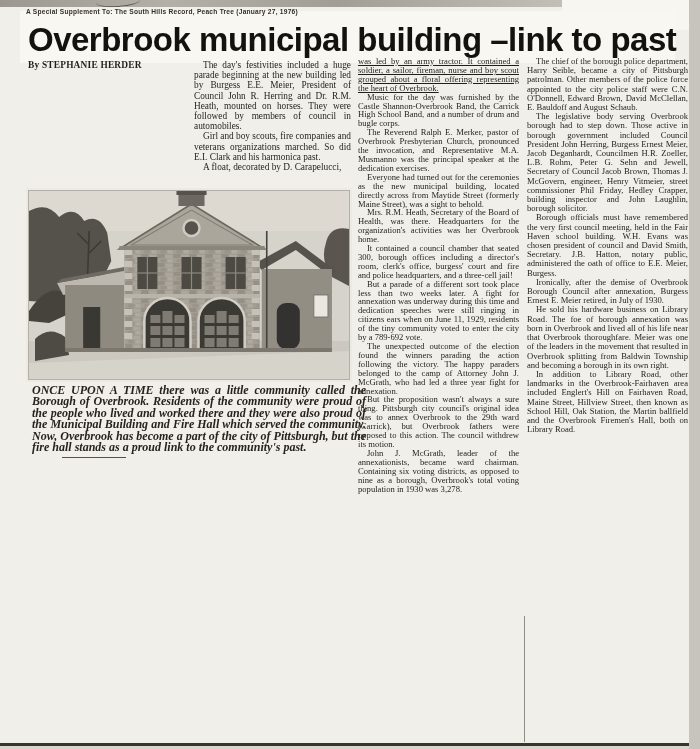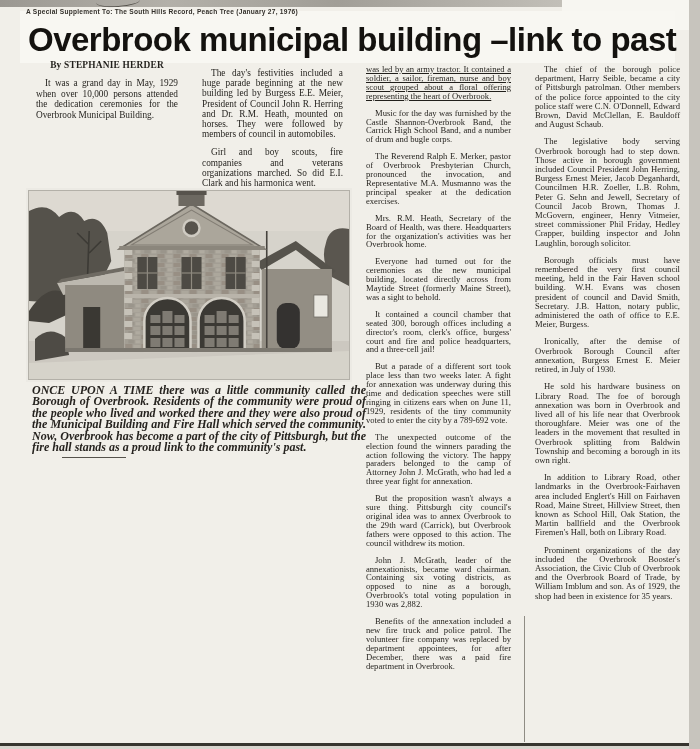--- a/index.html
+++ b/index.html
@@ -25,27 +25,27 @@
     font-family:"Liberation Sans", sans-serif; font-weight:bold;
     font-size:6.6px; letter-spacing:.25px; color:#33302b;
   }
   .headline {
     position:absolute; left:28px; top:21px; margin:0;
     font-family:"Liberation Sans", sans-serif; font-weight:bold;
     font-size:33px; letter-spacing:-.5px; color:#14120f; white-space:nowrap;
   }
 
   .col { position:absolute; text-align:justify; }
-  .col p { margin:8px; text-indent:9px; }
+  .col p { margin:0; text-indent:9px; }
   .col p.cont { text-indent:0;text-decoration:underline; }
   .col1 { left:28px;  top:60px; width:158px; font-size:9.3px; line-height:10.4px; }
   .col2 { left:194px; top:60px; width:157px; font-size:9.3px; line-height:10.2px; }
   .col3 { left:358px; top:57px; width:161px; font-size:8.6px; line-height:8.9px; }
   .col4 { left:527px; top:57px; width:161px; font-size:8.6px; line-height:9.2px; }
-  .byline { text-align:center; font-weight:bold; font-size:9.4px; margin-bottom:2px; letter-spacing:.2px; }
+  .byline { font-weight:bold; font-size:9.4px; margin-bottom:2px; letter-spacing:.2px; }
 
   .photo {
     position:absolute; left:28px; top:190px; width:320px; height:188px; margin:0;
     background:#d6d3cc; border:1px solid #b3b0a8; box-shadow:0 0 0 2px #eceae4;
   }
   .photo svg { display:block; width:100%; height:100%; filter:blur(.3px); }
 
   .caption {
     position:absolute; left:32px; top:385px; width:334px;
     font-weight:bold; font-size:12px; line-height:11.4px; text-align:justify; color:#26231f;font-style:italic;
@@ -62,57 +62,54 @@
   <div class="top-right-white"></div>
   <div class="pen-squiggle"></div>
   <div class="headline-bg"></div>
 
   <div class="masthead">A Special Supplement To: The South Hills Record, Peach Tree (January 27, 1976)</div>
   <h1 class="headline">Overbrook municipal building –link to past</h1>
 
   <div class="col col1">
     <div class="byline">By STEPHANIE HERDER</div>
     <div>
-        <p class="para">It was a grand day in May, 1929 when over 10,000 persons attended the dedication ceremonies for the Overbrook Municipal Building.</p>
       </div>
   </div>
 
   <div class="col col2">
     <div>
         <p class="para">The day's festivities included a huge parade beginning at the new building led by Burgess E.E. Meier, President of Council John R. Herring and Dr. R.M. Heath, mounted on horses. They were followed by members of council in automobiles.</p>
-        <p class="para">Girl and boy scouts, fire companies and veterans organizations marched. So did E.I. Clark and his harmonica went.</p>
+        <p class="para">Girl and boy scouts, fire companies and veterans organizations marched. So did E.I. Clark and his harmonica past.</p>
         <p class="para">A float, decorated by D. Carapelucci,</p>
       </div>
   </div>
 
   <div class="col col3">
     <div>
         <p class="para cont">was led by an army tractor. It contained a soldier, a sailor, fireman, nurse and boy scout grouped about a floral offering representing the heart of Overbrook.</p>
         <p class="para">Music for the day was furnished by the Castle Shannon-Overbrook Band, the Carrick High School Band, and a number of drum and bugle corps.</p>
         <p class="para">The Reverend Ralph E. Merker, pastor of Overbrook Presbyterian Church, pronounced the invocation, and Representative M.A. Musmanno was the principal speaker at the dedication exercises.</p>
+        <p class="para">Everyone had turned out for the ceremonies as the new municipal building, located directly across from Maytide Street (formerly Maine Street), was a sight to behold.</p>
         <p class="para">Mrs. R.M. Heath, Secretary of the Board of Health, was there. Headquarters for the organization's activities was her Overbrook home.</p>
-        <p class="para">Everyone had turned out for the ceremonies as the new municipal building, located directly across from Maytide Street (formerly Maine Street), was a sight to behold.</p>
         <p class="para">It contained a council chamber that seated 300, borough offices including a director's room, clerk's office, burgess' court and fire and police headquarters, and a three-cell jail!</p>
         <p class="para">But a parade of a different sort took place less than two weeks later. A fight for annexation was underway during this time and dedication speeches were still ringing in citizens ears when on June 11, 1929, residents of the tiny community voted to enter the city by a 789-692 vote.</p>
         <p class="para">The unexpected outcome of the election found the winners parading the action following the victory. The happy paraders belonged to the camp of Attorney John J. McGrath, who had led a three year fight for annexation.</p>
         <p class="para">But the proposition wasn't always a sure thing. Pittsburgh city council's original idea was to annex Overbrook to the 29th ward (Carrick), but Overbrook fathers were opposed to this action. The council withdrew its motion.</p>
-        <p class="para">John J. McGrath, leader of the annexationists, became ward chairman. Containing six voting districts, as opposed to nine as a borough, Overbrook's total voting population in 1930 was 2,882.</p>
-        <p class="para">Benefits of the annexation included a new fire truck and police patrol. The volunteer fire company was replaced by department appointees, for after December, there was a paid fire department in Overbrook.</p>
+        <p class="para">John J. McGrath, leader of the annexationists, became ward chairman. Containing six voting districts, as opposed to nine as a borough, Overbrook's total voting population in 1930 was 3,278.</p>
       </div>
   </div>
 
   <div class="col col4">
     <div>
         <p class="para">The chief of the borough police department, Harry Seible, became a city of Pittsburgh patrolman. Other members of the police force appointed to the city police staff were C.N. O'Donnell, Edward Brown, David McClellan, E. Bauldoff and August Schaub.</p>
         <p class="para">The legislative body serving Overbrook borough had to step down. Those active in borough government included Council President John Herring, Burgess Ernest Meier, Jacob Deganhardt, Councilmen H.R. Zoeller, L.B. Rohm, Peter G. Sehn and Jewell, Secretary of Council Jacob Brown, Thomas J. McGovern, engineer, Henry Vitmeier, street commissioner Phil Friday, Hedley Crapper, building inspector and John Laughlin, borough solicitor.</p>
         <p class="para">Borough officials must have remembered the very first council meeting, held in the Fair Haven school building. W.H. Evans was chosen president of council and David Smith, Secretary. J.B. Hatton, notary public, administered the oath of office to E.E. Meier, Burgess.</p>
         <p class="para">Ironically, after the demise of Overbrook Borough Council after annexation, Burgess Ernest E. Meier retired, in July of 1930.</p>
         <p class="para">He sold his hardware business on Library Road. The foe of borough annexation was born in Overbrook and lived all of his life near that Overbrook thoroughfare. Meier was one of the leaders in the movement that resulted in Overbrook splitting from Baldwin Township and becoming a borough in its own right.</p>
         <p class="para">In addition to Library Road, other landmarks in the Overbrook-Fairhaven area included Englert's Hill on Fairhaven Road, Maine Street, Hillview Street, then known as School Hill, Oak Station, the Martin ballfield and the Overbrook Firemen's Hall, both on Library Road.</p>
-        <p class="para">Prominent organizations of the day included the Overbrook Booster's Association, the Civic Club of Overbrook and the Overbrook Board of Trade, by William Imblum and son. As of 1929, the shop had been in existence for 35 years.</p>
       </div>
   </div>
 
   <figure class="photo">
     <svg viewBox="0 0 319 188" preserveAspectRatio="none">
       <defs>
         <pattern id="stone" width="16" height="9" patternUnits="userSpaceOnUse">
           <rect width="16" height="9" fill="#a39e94"></rect>
           <rect x="0" y="0" width="7" height="4" fill="#988f84"></rect>
           <rect x="8" y="1" width="7" height="3.4" fill="#aca79c"></rect>

